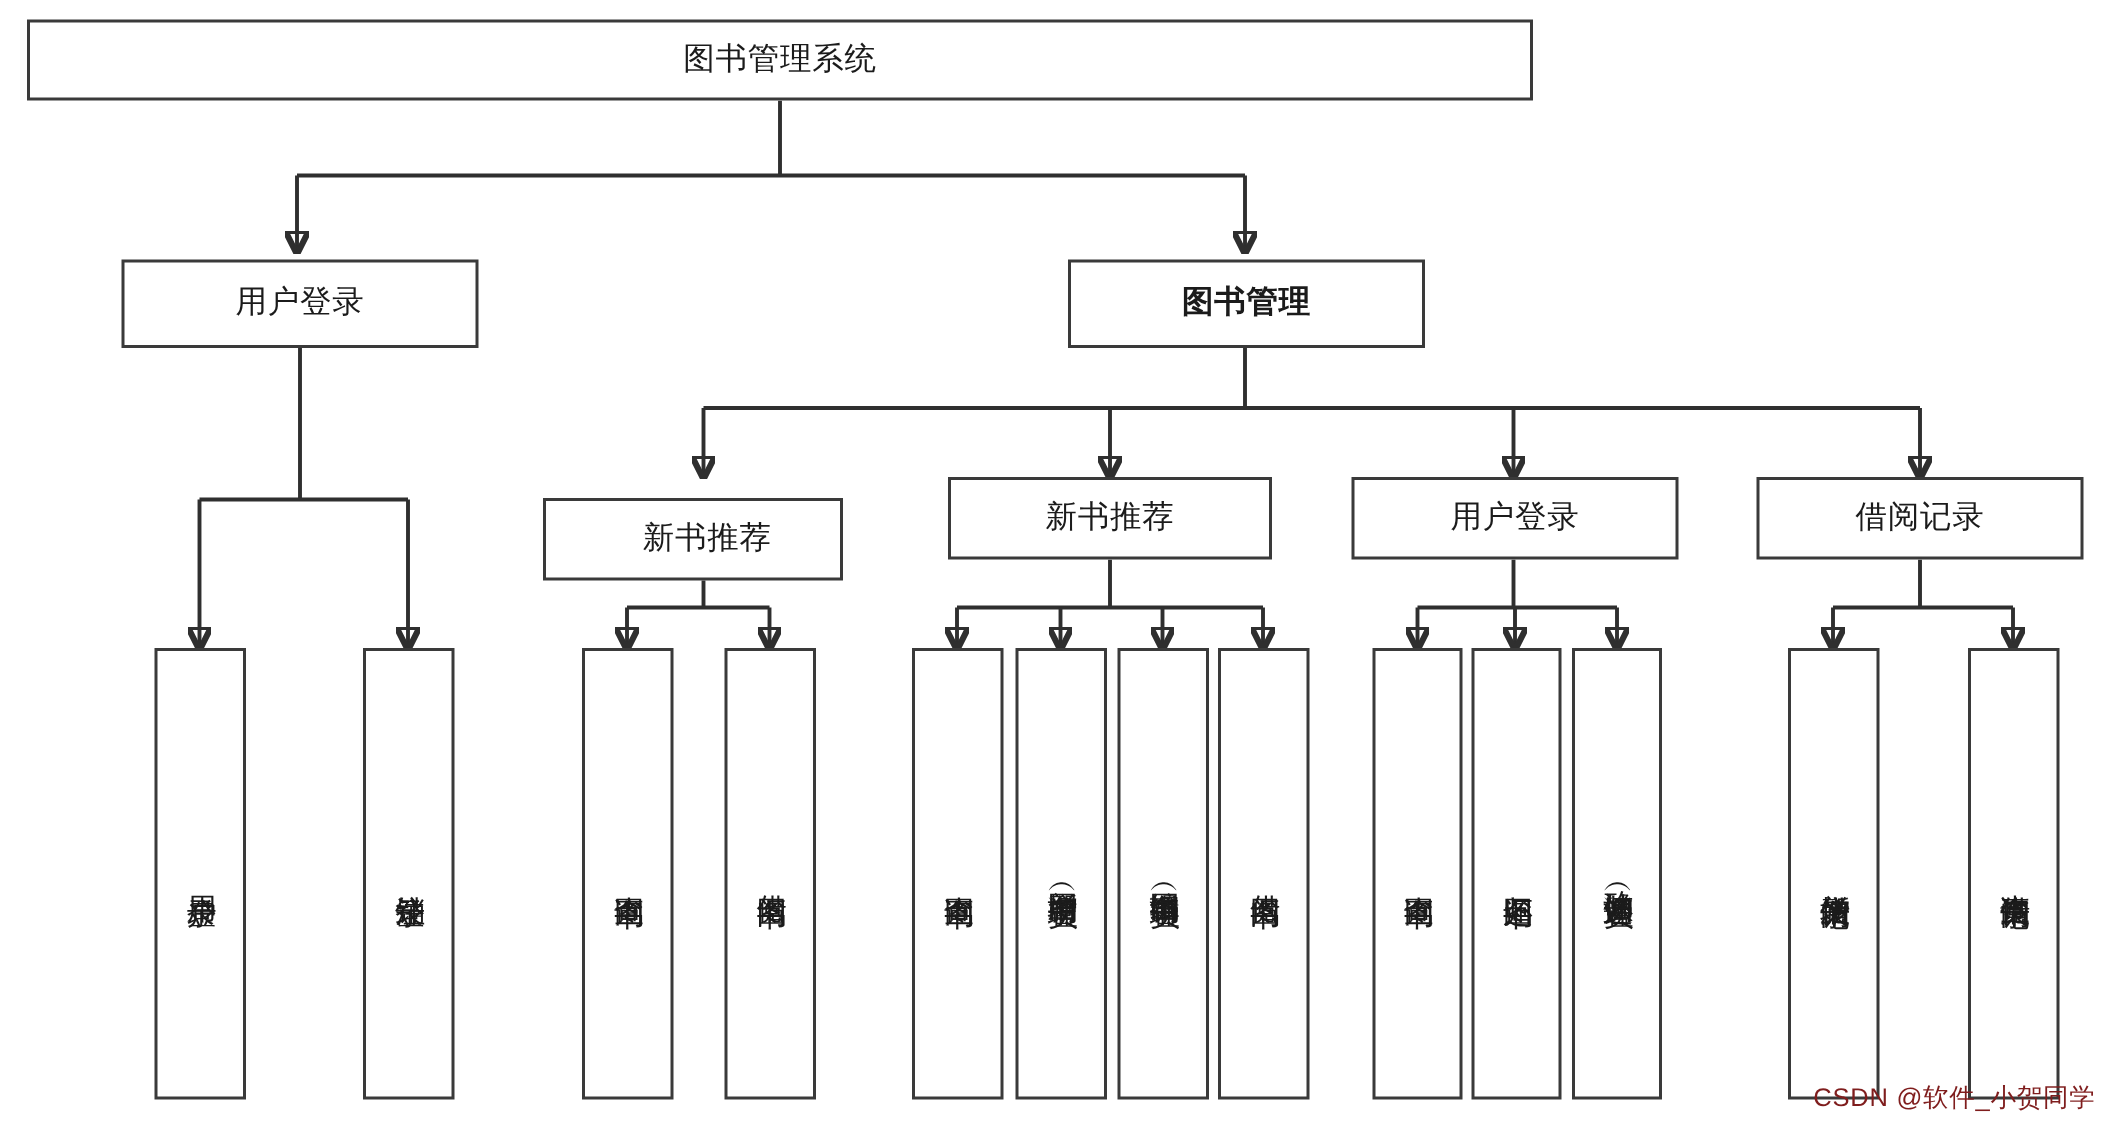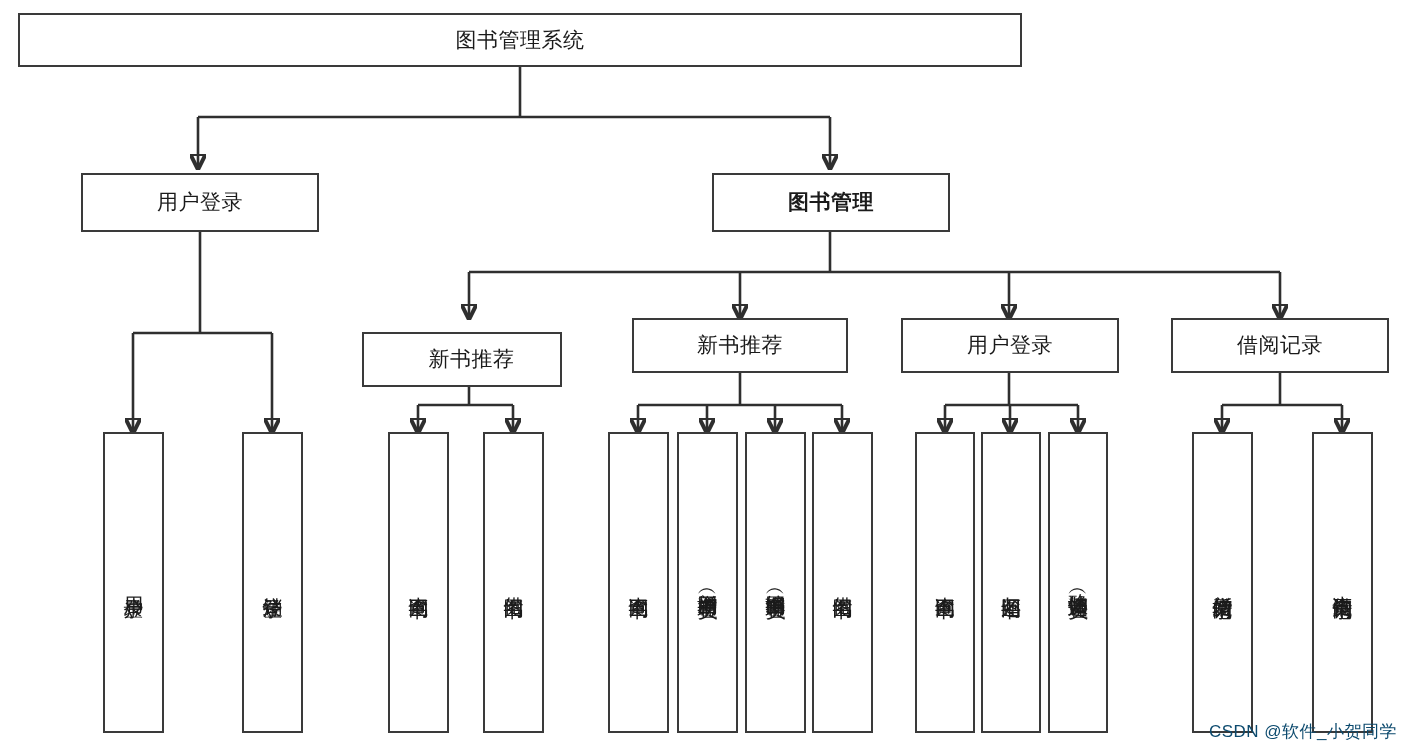--- a/index.html
+++ b/index.html
@@ -58,21 +58,21 @@
   svg#wires line, svg#wires path {
     stroke: #2f2f2f;
     stroke-width: 2.6;
     fill: none;
   }
   .watermark {
     position: absolute;
     right: 8px;
     bottom: 4px;
     font-size: 17px;
-    color: #0c4a6e;
+    color: #7f1d1d;
     letter-spacing: 0.5px;
     white-space: nowrap;
   }
 </style>
 </head>
 <body>
 
 <div id="canvas">
 
   <svg id="wires" viewBox="0 0 1405 747">

